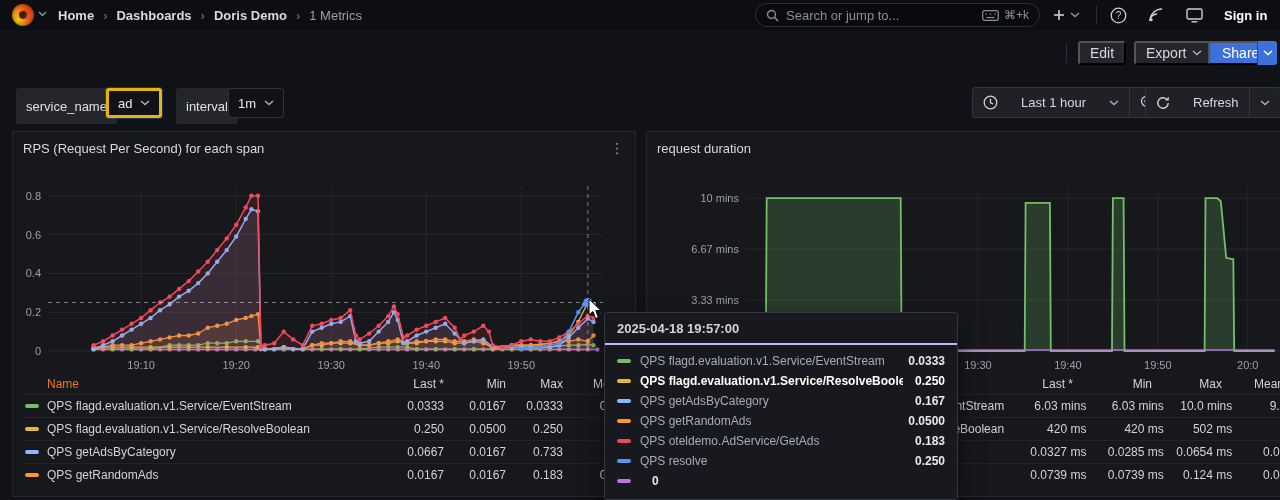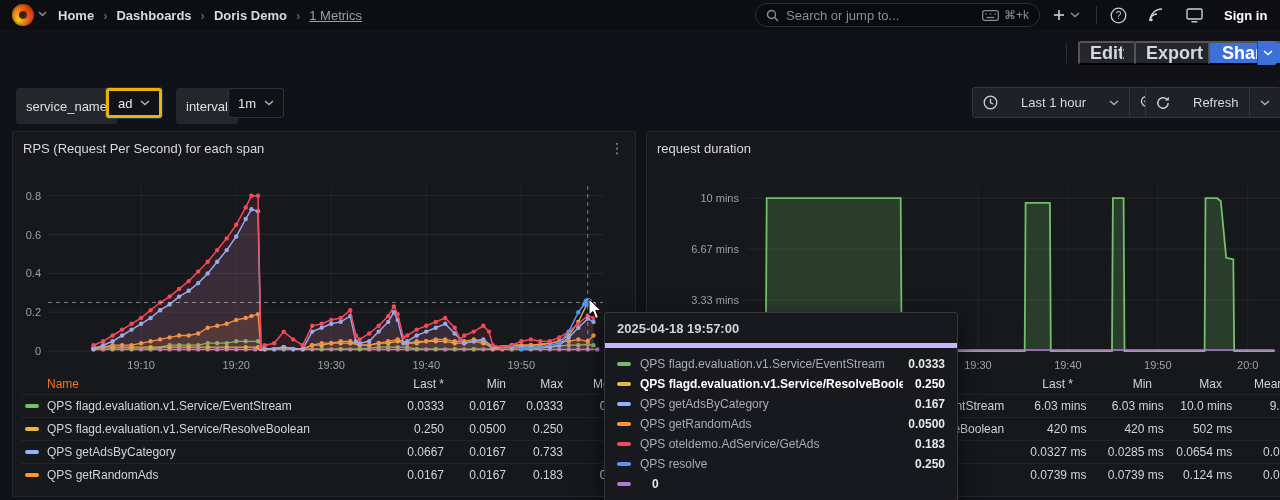--- a/index.html
+++ b/index.html
@@ -11,35 +11,35 @@
             display:flex; align-items:center; }
   #grafana-logo { position:absolute; left:12px; top:4px; width:22px; height:22px; border-radius:50%;
             background:conic-gradient(from 220deg,#fbca0a,#f8871d,#e8420d,#f05a28,#fbca0a);
             box-shadow:inset 0 0 4px rgba(0,0,0,.6); }
   #grafana-logo::after{ content:""; position:absolute; left:7px; top:7px; width:8px; height:8px;
             border-radius:50%; background:radial-gradient(circle at 40% 40%, #2a1505, #7a3a08); }
   #logo-chev { position:absolute; left:38px; top:11px; }
   #breadcrumb { position:absolute; left:58px; top:0; height:30px; display:flex; align-items:center; gap:9px;
             font-size:13px; font-weight:600; }
   #breadcrumb .crumb { color:#d8dbe0; cursor:pointer; }
-  #breadcrumb .crumb.last { color:#9aa0a6; font-weight:400;text-decoration:underline; }
+  #breadcrumb .crumb.last { color:#9aa0a6; font-weight:400; }
   #breadcrumb .sep { color:#5b616b; font-size:13px; }
   #search-box { position:absolute; left:755px; top:3px; width:285px; height:24px; background:#0a0b0e;
             border:1px solid #2d3036; border-radius:13px; display:flex; align-items:center; padding:4px 10px; gap:7px; }
   #search-box .ph { color:#8a8f98; font-size:13px; flex:1; }
   #search-box .shortcut { color:#8a8f98; font-size:12px; display:flex; align-items:center; gap:5px; }
   .topicon { position:absolute; top:0; height:30px; display:flex; align-items:center; cursor:pointer; }
   #divider-top { position:absolute; left:1096px; top:6px; width:1px; height:18px; background:#2c2f35; }
   #sign-in { position:absolute; left:1224px; top:0; height:30px; display:flex; align-items:center;
             font-size:13px; font-weight:700; color:#ffffff; cursor:pointer; }
 
   
   .vdiv { position:absolute; top:43px; width:1px; height:20px; background:#2b2e34; }
   .btn { position:absolute; top:41px; height:24px; border-radius:3px; background:#24262b; color:#d5d8de;
-         font-size:18px; font-weight:700; display:flex; align-items:center; padding:0 10px; gap:6px; cursor:pointer; }
+         font-size:14px; font-weight:400; display:flex; align-items:center; padding:0 10px; gap:6px; cursor:pointer; }
   #share-btn { background:#3d71d9; color:#fff; padding:0 12px; border-radius:3px 0 0 3px; }
   #share-chev { position:absolute; left:1257px; top:41px; width:20px; height:24px; background:#3d71d9;
          border-left:1px solid rgba(0,0,0,.35); border-radius:0 3px 3px 0; display:flex; align-items:center;
          justify-content:center; cursor:pointer; }
 
   
   .chip { position:absolute; top:88px; height:36px; background:#24262b; border-radius:3px; color:#dde0e4;
           font-size:13px; display:flex; align-items:center; padding:0 10px; }
   .valbox { position:absolute; top:88px; height:30px; background:#111217; border:1px solid #2f3237;
           border-radius:3px; color:#e8eaec; font-size:13px; font-weight:500; display:flex; align-items:center;
@@ -69,21 +69,21 @@
   .head .lname { color:#f97316; cursor:pointer; }
   .num { text-align:right; color:#d2d4d8; white-space:nowrap; }
   #panel-rps .c-last{ width:70px;} #panel-rps .c-min{ width:62px;} #panel-rps .c-max{ width:57px;} #panel-rps .c-mean{ width:60px;}
   #panel-dur .r-name { width:330px; display:flex; justify-content:flex-end; overflow:hidden; white-space:nowrap; color:#d2d4d8;}
   #panel-dur .c-last{ width:84px;} #panel-dur .c-min{ width:79px;} #panel-dur .c-max{ width:70px;} #panel-dur .c-mean{ width:62px;}
 
   
   #tooltip { position:absolute; left:604px; top:312px; width:354px; background:#17191f; border:1px solid #34373e;
              border-radius:3px; box-shadow:0 8px 24px rgba(0,0,0,.55); z-index:50; }
   #tooltip .tt-head { padding:8px 12px 7px; font-size:13px; font-weight:600; color:#d2d4d8;
-             border-bottom:5px solid #c4b5fd; }
+             border-bottom:2px solid #c4b5fd; }
   #tooltip .tt-rows { padding:6px 0 8px; }
   .ttrow { display:flex; align-items:center; padding:3px 12px; font-size:12px; }
   .ttrow .sw { margin-right:9px; }
   .ttrow .tname { flex:1; color:#a8acb3; white-space:nowrap; overflow:hidden; }
   .ttrow .tval { color:#e6e8ea; font-weight:600; margin-left:12px; }
   .ttrow.bold .tname { color:#ffffff; font-weight:700; }
   .ttrow.bold .tval { color:#ffffff; font-weight:700; }
 
   #cursor { position:absolute; left:588px; top:299px; z-index:60; pointer-events:none; }
 

